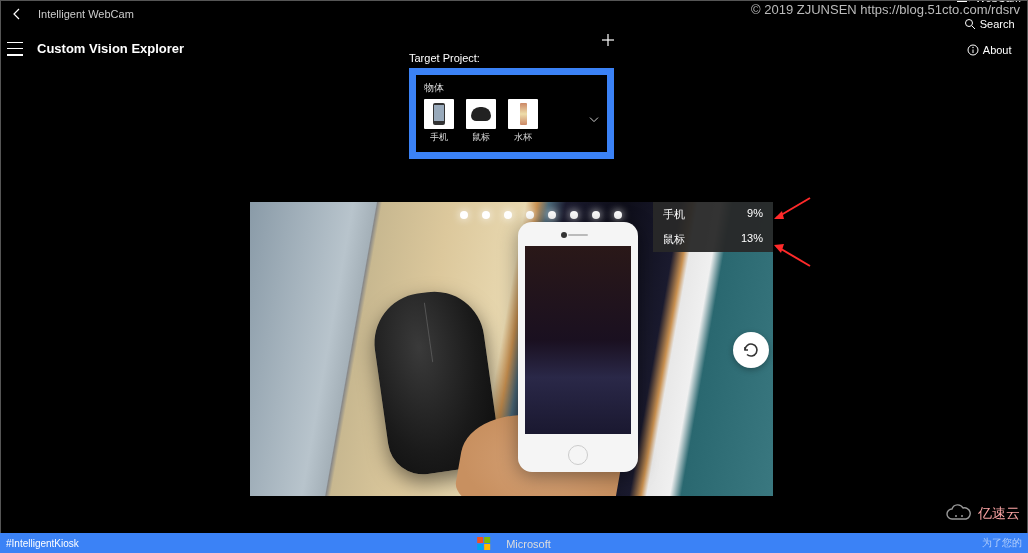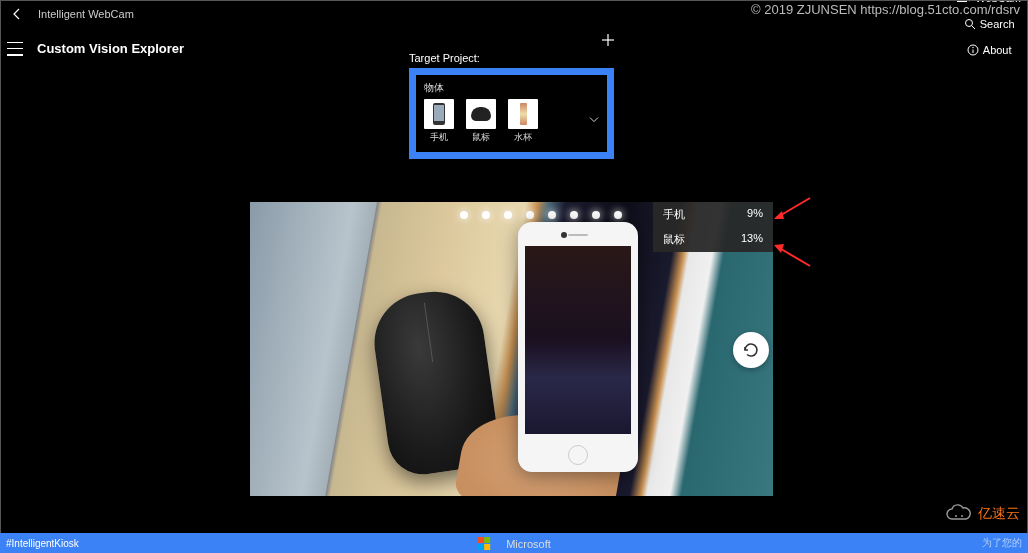--- a/index.html
+++ b/index.html
@@ -50,21 +50,21 @@
   .refresh-btn { position: absolute; left: 733px; top: 332px; width: 36px; height: 36px; background: #fff; border-radius: 50%; display: flex; align-items: center; justify-content: center; cursor: pointer; box-shadow: 0 2px 6px rgba(0,0,0,0.3); }
   
   .arrow-red { position: absolute; pointer-events: none; }
   
   .footer { position: absolute; bottom: 0; left: 0; right: 0; height: 20px; display: flex; align-items: center; justify-content: space-between; padding: 0 6px; font-size: 10px; background: #3b82f6; }
   .ms-logo { position: absolute; left: 50%; transform: translateX(-50%); bottom: 3px; display: flex; align-items: center; gap: 16px; font-size: 11px; color: #ddd; }
   .ms-squares { width: 13px; height: 13px; display: grid; grid-template-columns: 1fr 1fr; grid-template-rows: 1fr 1fr; gap: 1px; }
   .ms-squares span:nth-child(1){background:#f25022;} .ms-squares span:nth-child(2){background:#7fba00;}
   .ms-squares span:nth-child(3){background:#00a4ef;} .ms-squares span:nth-child(4){background:#ffb900;}
   
-  .brand-logo { position: absolute; right: 8px; bottom: 28px; display: flex; align-items: center; gap: 4px; color: #f97316; font-size: 14px; }
+  .brand-logo { position: absolute; right: 8px; bottom: 28px; display: flex; align-items: center; gap: 4px; color: #fca5a5; font-size: 14px; }
   
   .frame-border { position: absolute; inset: 0; border: 1px solid #555; pointer-events: none; }
 </style>
 </head>
 <body>
 
 <div class="frame-border"></div>
 
 <div class="watermark-top">© 2019 ZJUNSEN https://blog.51cto.com/rdsrv</div>
 

